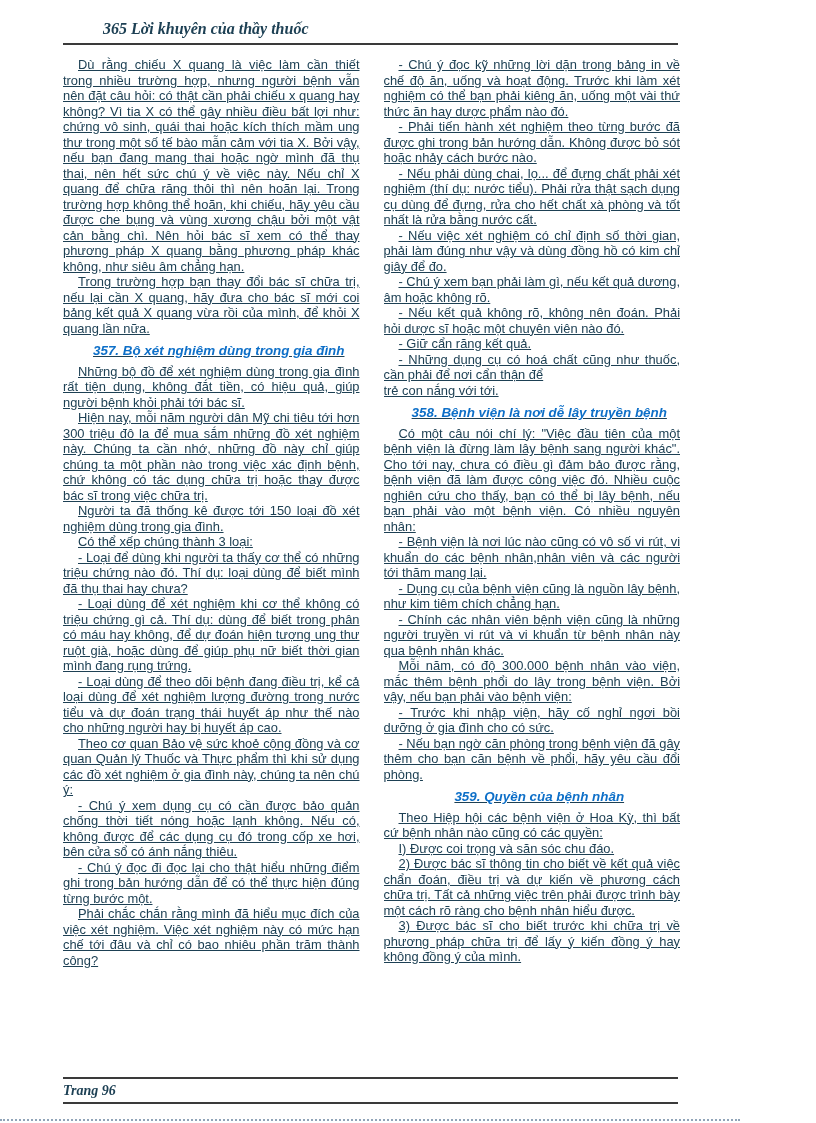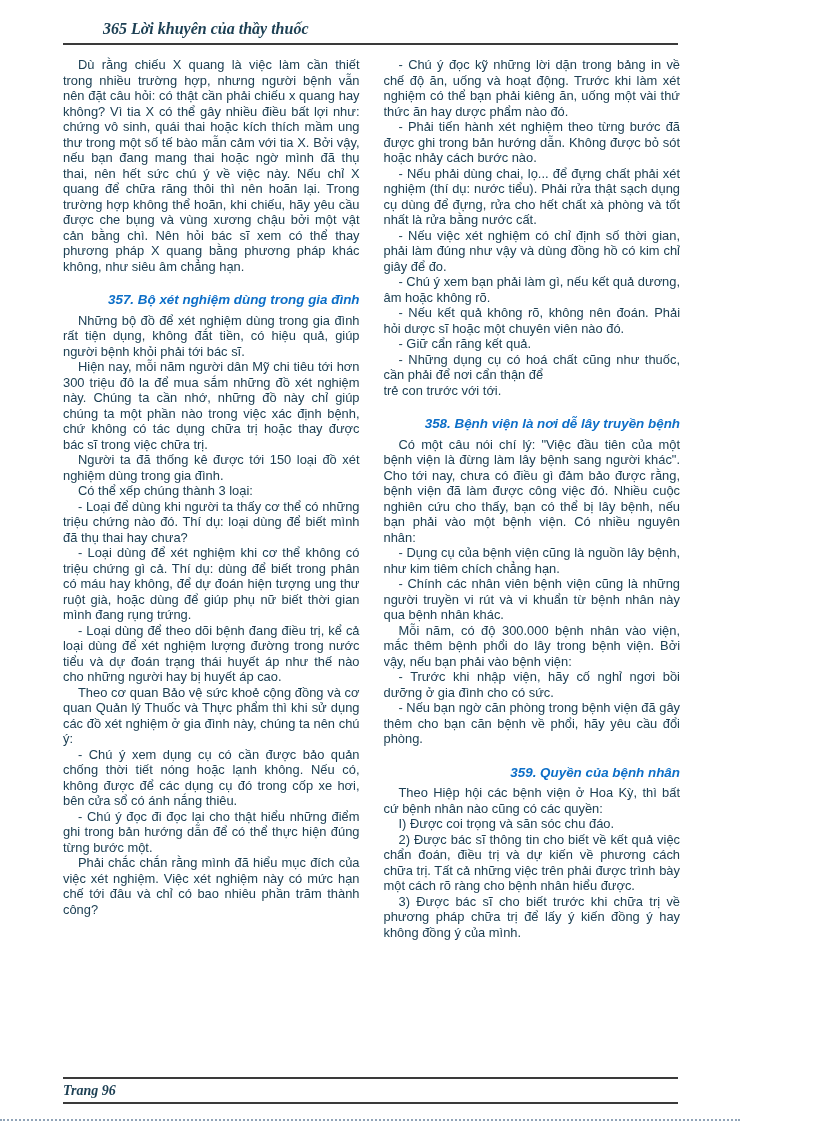--- a/index.html
+++ b/index.html
@@ -22,35 +22,35 @@
     padding:0 0 5px 40px;
   }
   .header .title{
     font-family:"Liberation Serif","DejaVu Serif",serif;
     font-style:italic;font-weight:bold;
     font-size:16px;
     color:var(--text);
   }
   .columns{
     position:absolute;top:57px;left:63px;right:60px;bottom:50px;
-    display:flex;gap:24px;
+    display:flex;gap:24px;text-decoration:underline;
   }
   .col{
     flex:1;min-width:0;overflow:hidden;
     font-size:12.9px;line-height:15.5px;
     text-align:justify;
   }
   .col p{margin:0;text-indent:15px;}
   .col p.no-indent{text-indent:0;}
   .col h3{
-    margin:18px 0 5px;
+    margin:7px 0 5px;
     font-size:13.4px;
     font-style:italic;font-weight:bold;
     color:var(--heading);
-    text-indent:15px;text-align:right;
+    text-indent:15px;text-align:center;
   }
   .footer{
     position:absolute;left:63px;right:62px;bottom:19px;
     border-top:2px solid var(--rule);
     border-bottom:2px solid var(--rule);
     text-align:left;
     padding:2px 0 3px;
   }
   .footer .page-num{
     font-family:"Liberation Serif","DejaVu Serif",serif;
@@ -67,20 +67,21 @@
 
 <div class="page">
 
   <div class="header">
     <span class="title">365 Lời khuyên của thầy thuốc</span>
   </div>
 
   <div class="columns">
     <div class="col">
         <p class="">Dù rằng chiếu X quang là việc làm cần thiết trong nhiều trường hợp, nhưng người bệnh vẫn nên đặt câu hỏi: có thật cần phải chiếu x quang hay không? Vì tia X có thể gây nhiều điều bất lợi như: chứng vô sinh, quái thai hoặc kích thích mầm ung thư trong một số tế bào mẫn cảm với tia X. Bởi vậy, nếu bạn đang mang thai hoặc ngờ mình đã thụ thai, nên hết sức chú ý về việc này. Nếu chỉ X quang để chữa răng thôi thì nên hoãn lại. Trong trường hợp không thể hoãn, khi chiếu, hãy yêu cầu được che bụng và vùng xương chậu bởi một vật cản bằng chì. Nên hỏi bác sĩ xem có thể thay phương pháp X quang bằng phương pháp khác không, như siêu âm chẳng hạn.</p>
+        <p class="">Trong trường hợp bạn thay đổi bác sĩ chữa trị, nếu lại cần X quang, hãy đưa cho bác sĩ mới coi bảng kết quả X quang vừa rồi của mình, để khỏi X quang lần nữa.</p>
         <h3 class="heading">357. Bộ xét nghiệm dùng trong gia đình</h3>
         <p class="">Những bộ đồ để xét nghiệm dùng trong gia đình rất tiện dụng, không đắt tiền, có hiệu quả, giúp người bệnh khỏi phải tới bác sĩ.</p>
         <p class="">Hiện nay, mỗi năm người dân Mỹ chi tiêu tới hơn 300 triệu đô la để mua sắm những đồ xét nghiệm này. Chúng ta cần nhớ, những đồ này chỉ giúp chúng ta một phần nào trong việc xác định bệnh, chứ không có tác dụng chữa trị hoặc thay được bác sĩ trong việc chữa trị.</p>
         <p class="">Người ta đã thống kê được tới 150 loại đồ xét nghiệm dùng trong gia đình.</p>
         <p class="">Có thể xếp chúng thành 3 loại:</p>
         <p class="">- Loại để dùng khi người ta thấy cơ thể có những triệu chứng nào đó. Thí dụ: loại dùng để biết mình đã thụ thai hay chưa?</p>
         <p class="">- Loại dùng để xét nghiệm khi cơ thể không có triệu chứng gì cả. Thí dụ: dùng để biết trong phân có máu hay không, để dự đoán hiện tượng ung thư ruột già, hoặc dùng để giúp phụ nữ biết thời gian mình đang rụng trứng.</p>
         <p class="">- Loại dùng để theo dõi bệnh đang điều trị, kể cả loại dùng để xét nghiệm lượng đường trong nước tiểu và dự đoán trạng thái huyết áp như thế nào cho những người hay bị huyết áp cao.</p>
         <p class="">Theo cơ quan Bảo vệ sức khoẻ cộng đồng và cơ quan Quản lý Thuốc và Thực phẩm thì khi sử dụng các đồ xét nghiệm ở gia đình này, chúng ta nên chú ý:</p>
         <p class="">- Chú ý xem dụng cụ có cần được bảo quản chống thời tiết nóng hoặc lạnh không. Nếu có, không được để các dụng cụ đó trong cốp xe hơi, bên cửa sổ có ánh nắng thiêu.</p>
@@ -89,23 +90,24 @@
       </div>
     <div class="col">
         <p class="">- Chú ý đọc kỹ những lời dặn trong bảng in về chế độ ăn, uống và hoạt động. Trước khi làm xét nghiệm có thể bạn phải kiêng ăn, uống một vài thứ thức ăn hay dược phẩm nào đó.</p>
         <p class="">- Phải tiến hành xét nghiệm theo từng bước đã được ghi trong bản hướng dẫn. Không được bỏ sót hoặc nhảy cách bước nào.</p>
         <p class="">- Nếu phải dùng chai, lọ... để đựng chất phải xét nghiệm (thí dụ: nước tiểu). Phải rửa thật sạch dụng cụ dùng để đựng, rửa cho hết chất xà phòng và tốt nhất là rửa bằng nước cất.</p>
         <p class="">- Nếu việc xét nghiệm có chỉ định số thời gian, phải làm đúng như vậy và dùng đồng hồ có kim chỉ giây để đo.</p>
         <p class="">- Chú ý xem bạn phải làm gì, nếu kết quả dương, âm hoặc không rõ.</p>
         <p class="">- Nếu kết quả không rõ, không nên đoán. Phải hỏi dược sĩ hoặc một chuyên viên nào đó.</p>
         <p class="">- Giữ cẩn răng kết quả.</p>
         <p class="">- Những dụng cụ có hoá chất cũng như thuốc, cần phải để nơi cẩn thận để</p>
-        <p class="no-indent">trẻ con trước với tới.</p>
+        <p class="no-indent">trẻ con nắng với tới.</p>
         <h3 class="heading">358. Bệnh viện là nơi dễ lây truyền bệnh</h3>
         <p class="">Có một câu nói chí lý: "Việc đầu tiên của một bệnh viện là đừng làm lây bệnh sang người khác". Cho tới nay, chưa có điều gì đảm bảo được rằng, bệnh viện đã làm được công việc đó. Nhiều cuộc nghiên cứu cho thấy, bạn có thể bị lây bệnh, nếu bạn phải vào một bệnh viện. Có nhiều nguyên nhân:</p>
+        <p class="">- Bệnh viện là nơi lúc nào cũng có vô số vi rút, vi khuẩn do các bệnh nhân,nhân viên và các người tới thăm mang lại.</p>
         <p class="">- Dụng cụ của bệnh viện cũng là nguồn lây bệnh, như kim tiêm chích chẳng hạn.</p>
         <p class="">- Chính các nhân viên bệnh viện cũng là những người truyền vi rút và vi khuẩn từ bệnh nhân này qua bệnh nhân khác.</p>
         <p class="">Mỗi năm, có độ 300.000 bệnh nhân vào viện, mắc thêm bệnh phổi do lây trong bệnh viện. Bởi vậy, nếu bạn phải vào bệnh viện:</p>
         <p class="">- Trước khi nhập viện, hãy cố nghỉ ngơi bồi dưỡng ở gia đình cho có sức.</p>
         <p class="">- Nếu bạn ngờ căn phòng trong bệnh viện đã gây thêm cho bạn căn bệnh về phổi, hãy yêu cầu đổi phòng.</p>
         <h3 class="heading">359. Quyền của bệnh nhân</h3>
         <p class="">Theo Hiệp hội các bệnh viện ở Hoa Kỳ, thì bất cứ bệnh nhân nào cũng có các quyền:</p>
         <p class="">I) Được coi trọng và săn sóc chu đáo.</p>
         <p class="">2) Được bác sĩ thông tin cho biết về kết quả việc chẩn đoán, điều trị và dự kiến về phương cách chữa trị. Tất cả những việc trên phải được trình bày một cách rõ ràng cho bệnh nhân hiểu được.</p>
         <p class="">3) Được bác sĩ cho biết trước khi chữa trị về phương pháp chữa trị để lấy ý kiến đồng ý hay không đồng ý của mình.</p>

